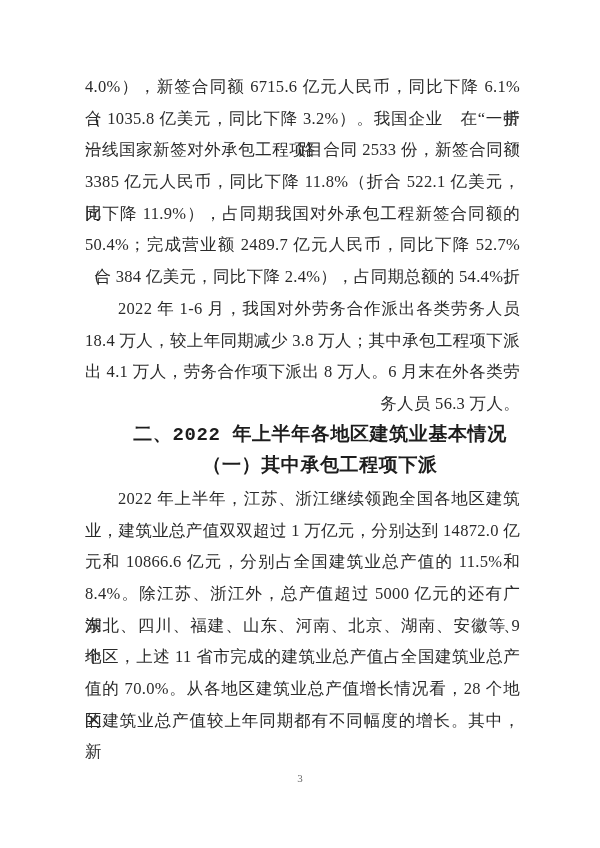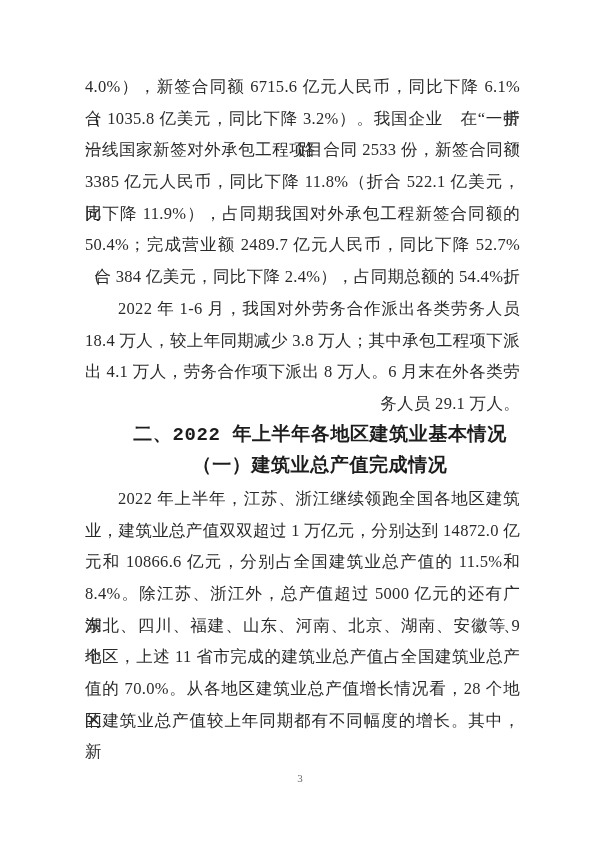--- a/index.html
+++ b/index.html
@@ -70,23 +70,23 @@
       <div class="line just">4.0%），新签合同额 6715.6 亿元人民币，同比下降 6.1%（折</div>
       <div class="line just">合 1035.8 亿美元，同比下降 3.2%）。我国企业　在“一带一路”</div>
       <div class="line just">沿线国家新签对外承包工程项目合同 2533 份，新签合同额</div>
       <div class="line just">3385 亿元人民币，同比下降 11.8%（折合 522.1 亿美元，同</div>
       <div class="line just">比下降 11.9%），占同期我国对外承包工程新签合同额的</div>
       <div class="line just">50.4%；完成营业额 2489.7 亿元人民币，同比下降 52.7%（折</div>
       <div class="line plain">合 384 亿美元，同比下降 2.4%），占同期总额的 54.4%。</div>
       <div class="line just indent">2022 年 1-6 月，我国对外劳务合作派出各类劳务人员</div>
       <div class="line just">18.4 万人，较上年同期减少 3.8 万人；其中承包工程项下派</div>
       <div class="line just">出 4.1 万人，劳务合作项下派出 8 万人。6 月末在外各类劳</div>
-      <div class="line plain">务人员 29.1 万人。</div>
+      <div class="line plain">务人员 56.3 万人。</div>
       <div class="line heading">二、2022 年上半年各地区建筑业基本情况</div>
-      <div class="line heading">（一）建筑业总产值完成情况</div>
+      <div class="line heading">（一）其中承包工程项下派</div>
       <div class="line just indent">2022 年上半年，江苏、浙江继续领跑全国各地区建筑</div>
       <div class="line just">业，建筑业总产值双双超过 1 万亿元，分别达到 14872.0 亿</div>
       <div class="line just">元和 10866.6 亿元，分别占全国建筑业总产值的 11.5%和</div>
       <div class="line just">8.4%。除江苏、浙江外，总产值超过 5000 亿元的还有广东、</div>
       <div class="line just">湖北、四川、福建、山东、河南、北京、湖南、安徽等 9 个</div>
       <div class="line just">地区，上述 11 省市完成的建筑业总产值占全国建筑业总产</div>
       <div class="line just">值的 70.0%。从各地区建筑业总产值增长情况看，28 个地区</div>
       <div class="line just">的建筑业总产值较上年同期都有不同幅度的增长。其中，新</div>
     </div>
   <div class="pagenum">3</div>

